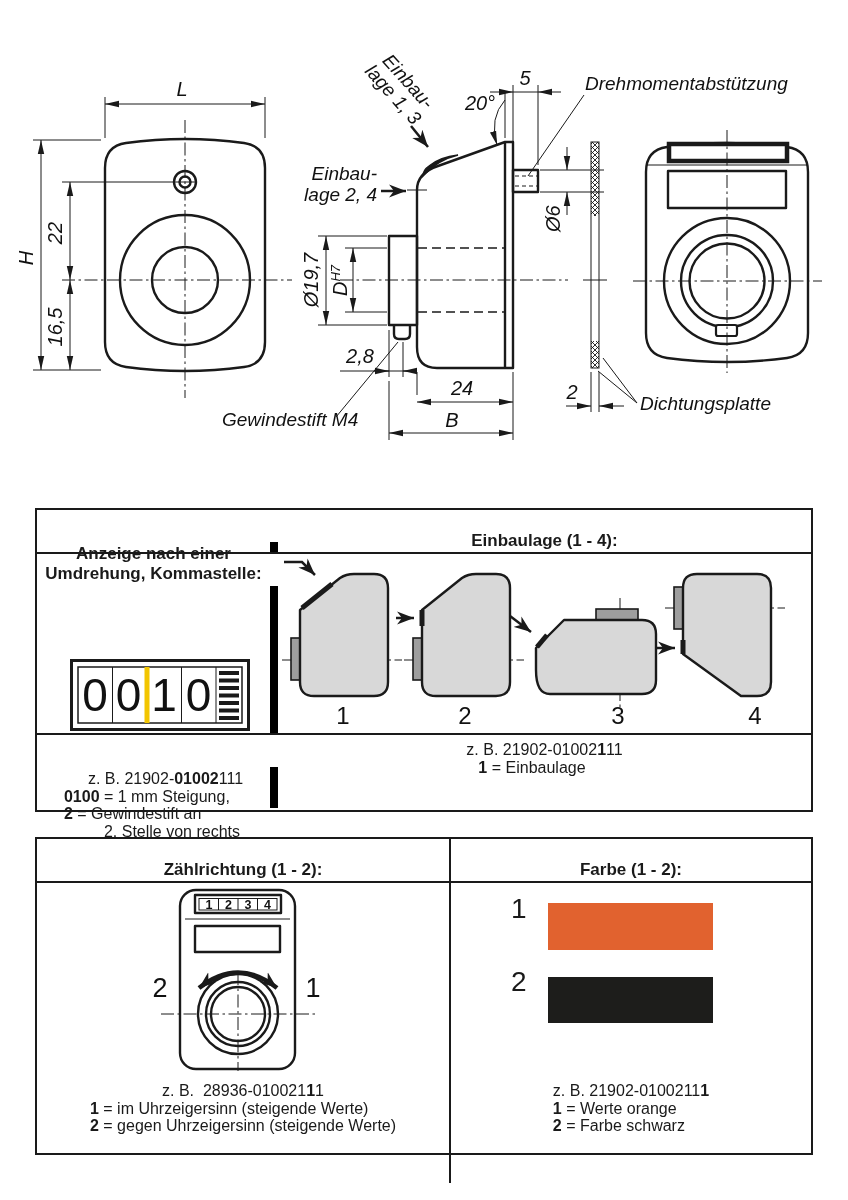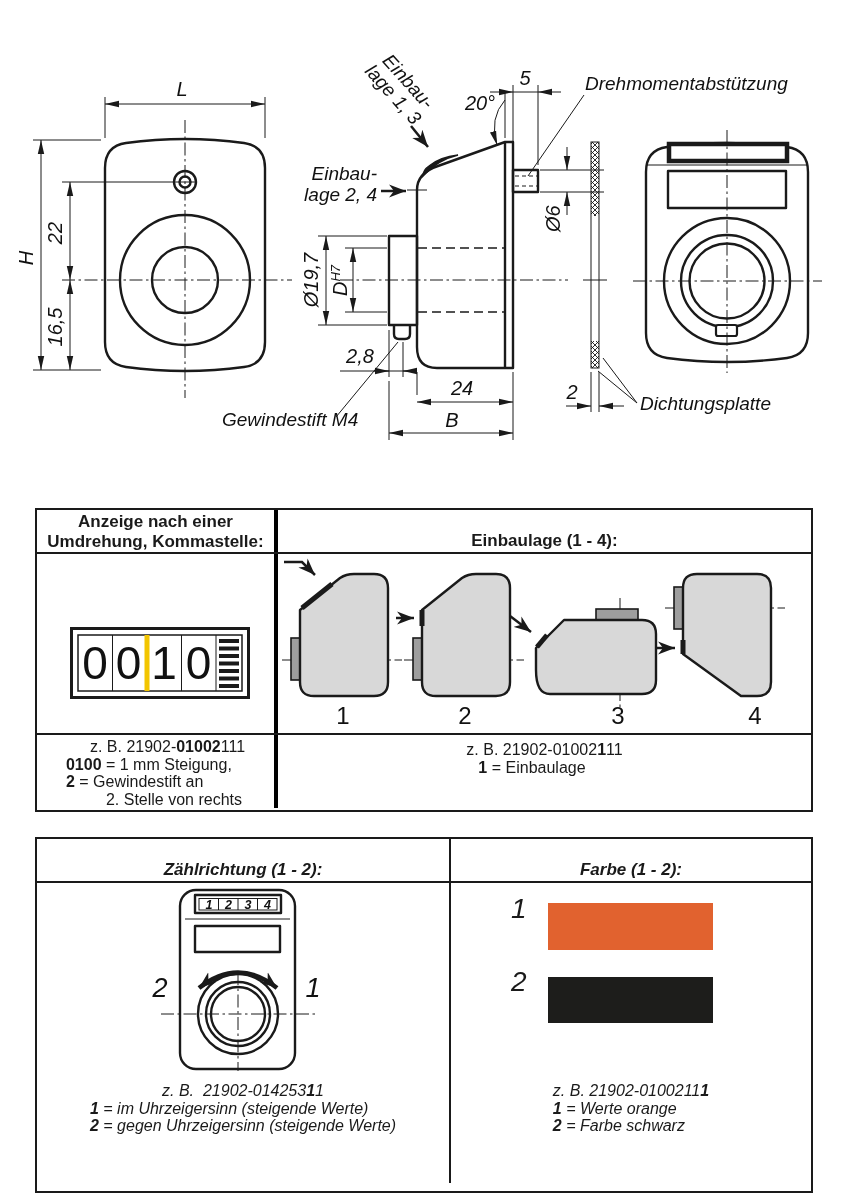--- a/index.html
+++ b/index.html
@@ -13,24 +13,24 @@
   .cl  {fill:none;stroke:#1a1a1a;stroke-width:1;stroke-dasharray:13 3.5 2.5 3.5;}
   .hid {fill:none;stroke:#1a1a1a;stroke-width:1.5;stroke-dasharray:9 5;}
   .tk  {fill:none;stroke:#1a1a1a;stroke-width:2.5;}
   .tol {fill:#d8d8d8;stroke:#1a1a1a;stroke-width:2.4;stroke-linejoin:round;}
   .tab {fill:#9e9e9e;stroke:#1a1a1a;stroke-width:1.6;}
   .lbl {font-style:italic;font-size:19px;}
   .num {font-style:italic;font-size:20px;}
   .poslbl{font-size:24px;}
   .tbl{position:absolute;border:2px solid #1a1a1a;background:#fff;box-sizing:border-box;}
   .t1{left:35px;top:508px;width:778px;height:304px;}
-  .t2{left:35px;top:837px;width:778px;height:356px;font-style:italic;}
+  .t2{left:35px;top:837px;width:778px;height:318px;}
   .trow{display:flex;box-sizing:border-box;}
   .cell{box-sizing:border-box;position:relative;}
-  .t1 .c1{width:241px;border-right:4px solid #000000;}
+  .t1 .c1{width:241px;border-right:8px solid #000000;margin-top:32px;}
   .t1 .c2{flex:1;}
   .t2 .c1{width:414px;border-right:2px solid #1a1a1a;}
   .t2 .c2{flex:1;}
   .thead{height:44px;border-bottom:2px solid #1a1a1a;}
   .t1 .tbody{height:181px;border-bottom:2px solid #1a1a1a;}
   .t1 .tfoot{height:73px;}
   .t2 .tbody{height:300px;}
   .hdr{font-weight:bold;font-size:17px;text-align:center;line-height:20px;padding-top:2px;}
   .hdr.one{line-height:40px;padding-top:11px;}
   .note{font-size:16px;line-height:17.5px;padding-top:3px;text-align:center;}
@@ -290,21 +290,21 @@
             <circle class="ol" cx="125" cy="129" r="32" stroke-width="2.2"></circle>
             <circle class="ol" cx="125" cy="129" r="27" stroke-width="4.5"></circle>
             <path class="cl" d="M125,87 L125,186 M48,129 L202,129"></path>
             <path d="M86,103 Q125,72 164,103" fill="none" stroke="#1a1a1a" stroke-width="4.5" marker-start="url(#bigArrow)" marker-end="url(#bigArrow)"></path>
             <text x="47" y="112" font-size="27" text-anchor="middle">2</text>
             <text x="200" y="112" font-size="27" text-anchor="middle">1</text>
           </svg>
         </div>
         <div class="t2note note">
           <span class="blk">
-            <span class="nl" style="text-align:center;"><span class="pre">z. B.  21902-014253</span><span class="b pre">1</span><span class="pre">1</span></span>
+            <span class="nl" style="text-align:center;"><span class="pre">z. B.  28936-010021</span><span class="b pre">1</span><span class="pre">1</span></span>
             <span class="nl"><span class="b pre">1</span><span class="pre"> = im Uhrzeigersinn (steigende Werte)</span></span>
             <span class="nl"><span class="b pre">2</span><span class="pre"> = gegen Uhrzeigersinn (steigende Werte)</span></span>
           </span>
         </div>
       </div>
       <div class="cell c2">
         <div class="swlbl" style="left:60px;top:10px;">1</div>
         <div class="swatch" style="left: 97px; top: 20px; background-color: rgb(225, 98, 47);"></div>
         <div class="swlbl" style="left:60px;top:83px;">2</div>
         <div class="swatch" style="left: 97px; top: 94px; height: 46px; background-color: rgb(29, 29, 27);"></div>

